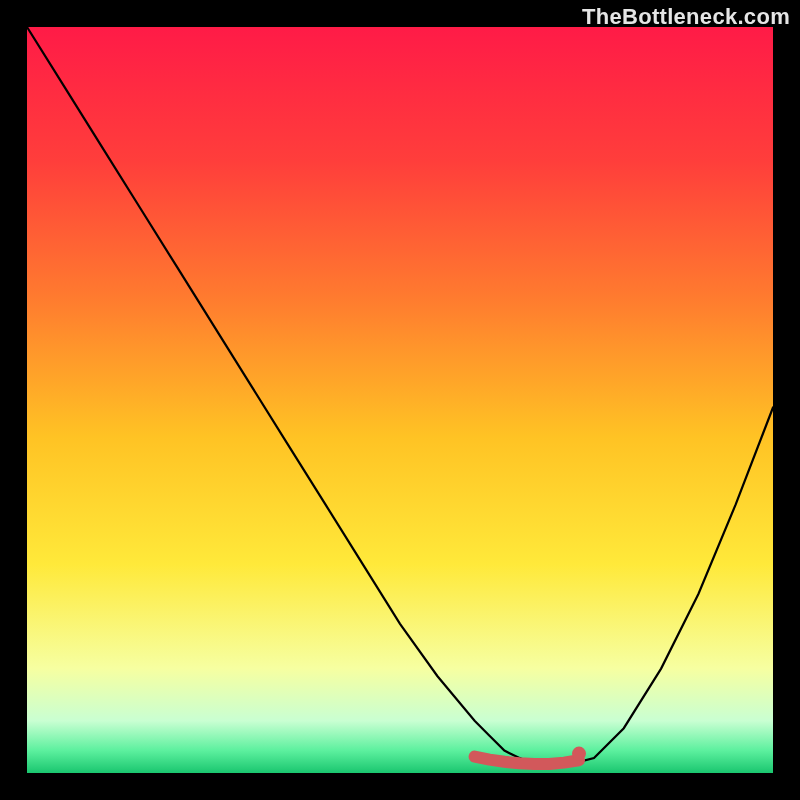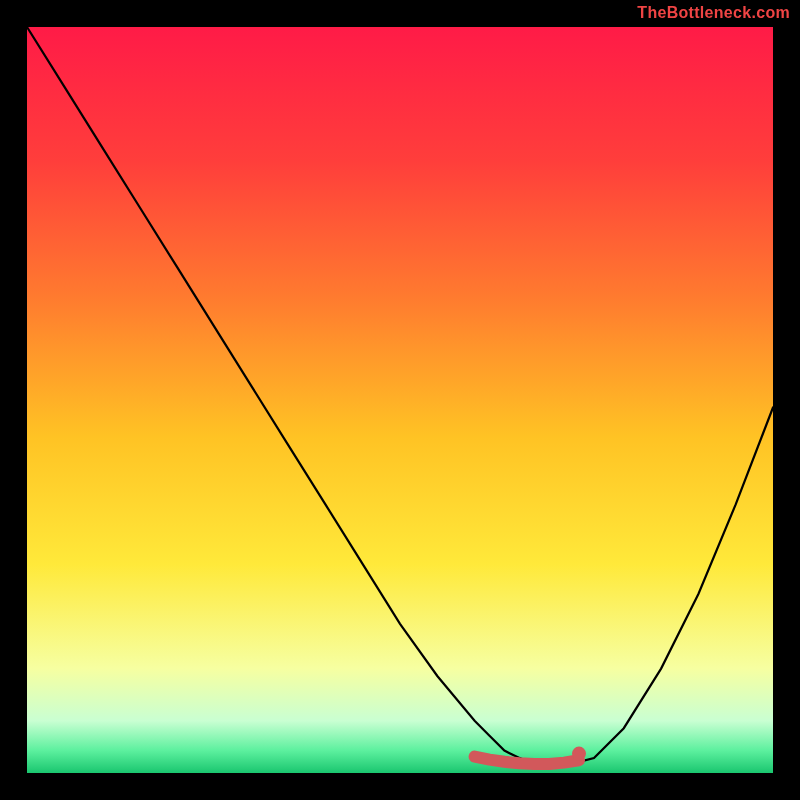--- a/index.html
+++ b/index.html
@@ -14,23 +14,23 @@
     position: relative;
     width: 800px;
     height: 800px;
     background: #000;
   }
   .watermark {
     position: absolute;
     top: 4px;
     right: 10px;
     font-family: Arial, Helvetica, sans-serif;
-    font-size: 16px;
+    font-size: 22px;
     font-weight: bold;
-    color: #ef4444;
+    color: #e5e5e5;
     letter-spacing: 0.3px;
     text-align: right;
   }
   svg {
     position: absolute;
     top: 0;
     left: 0;
   }
 </style>
 </head>

